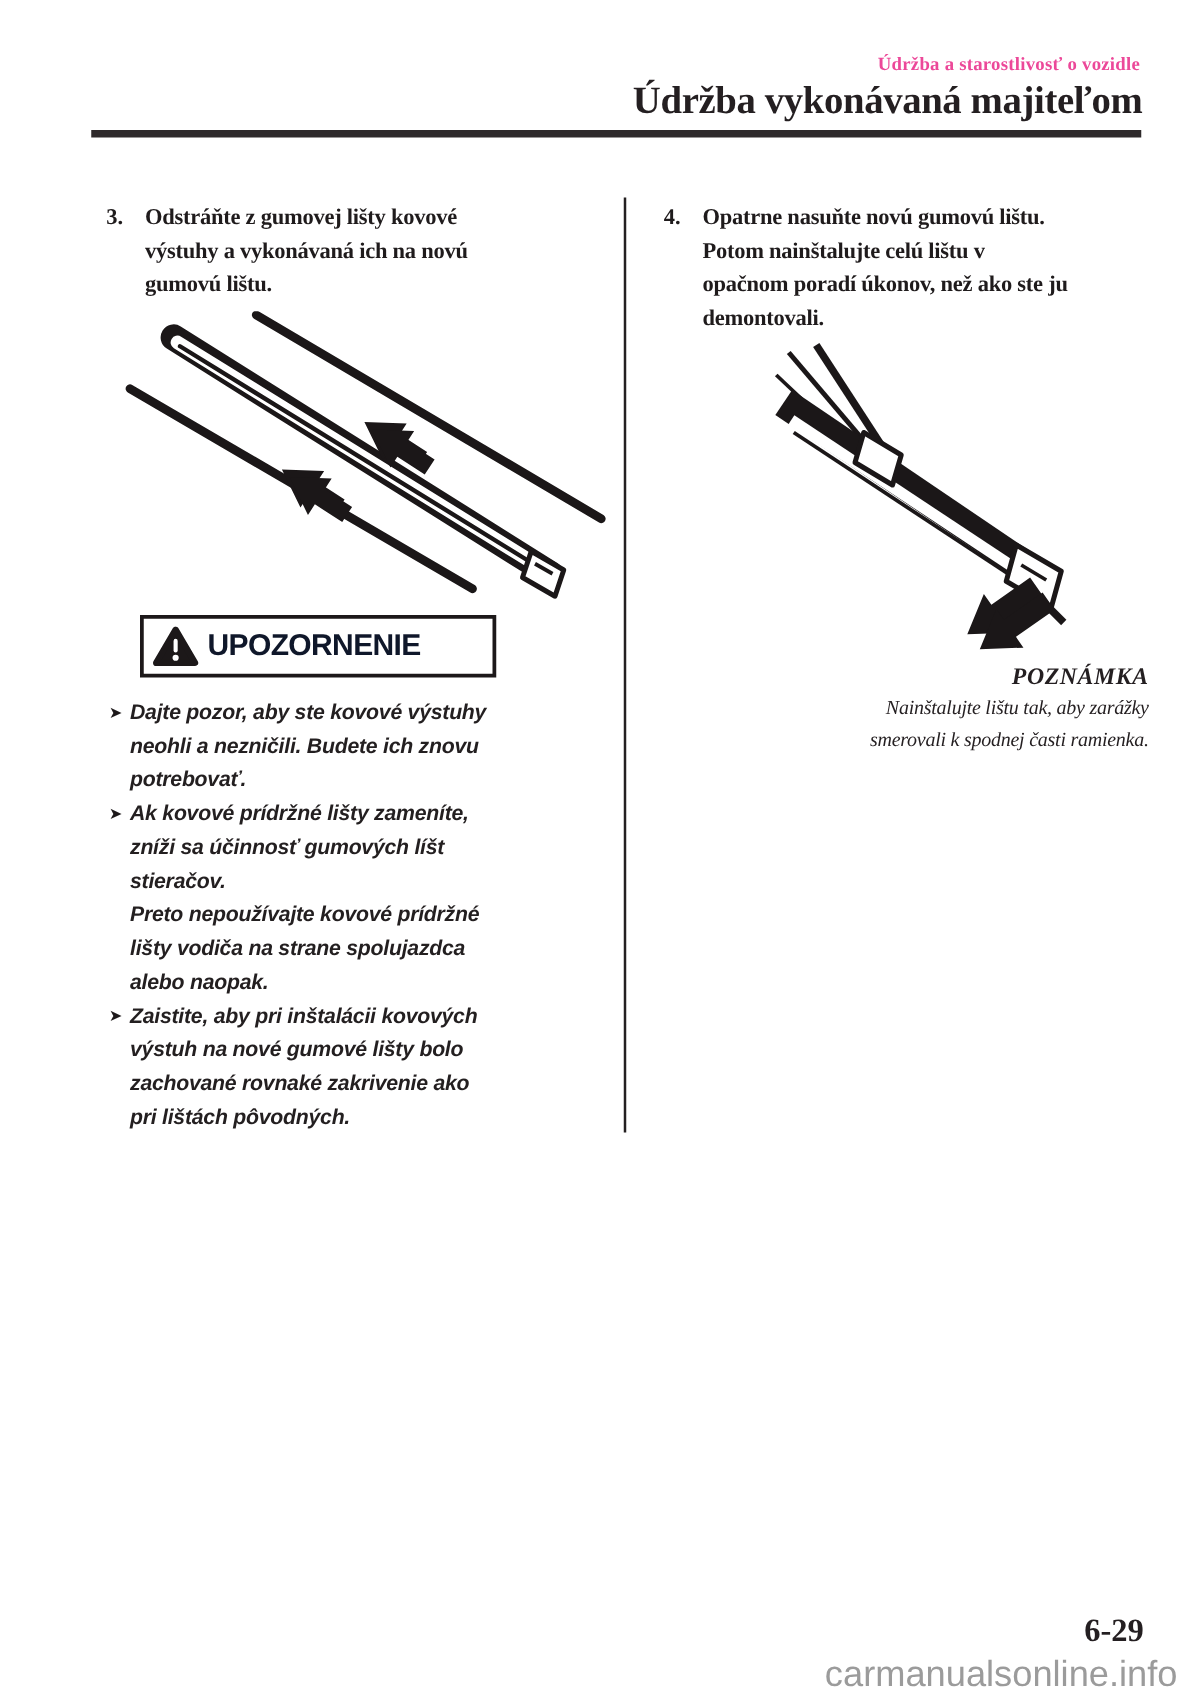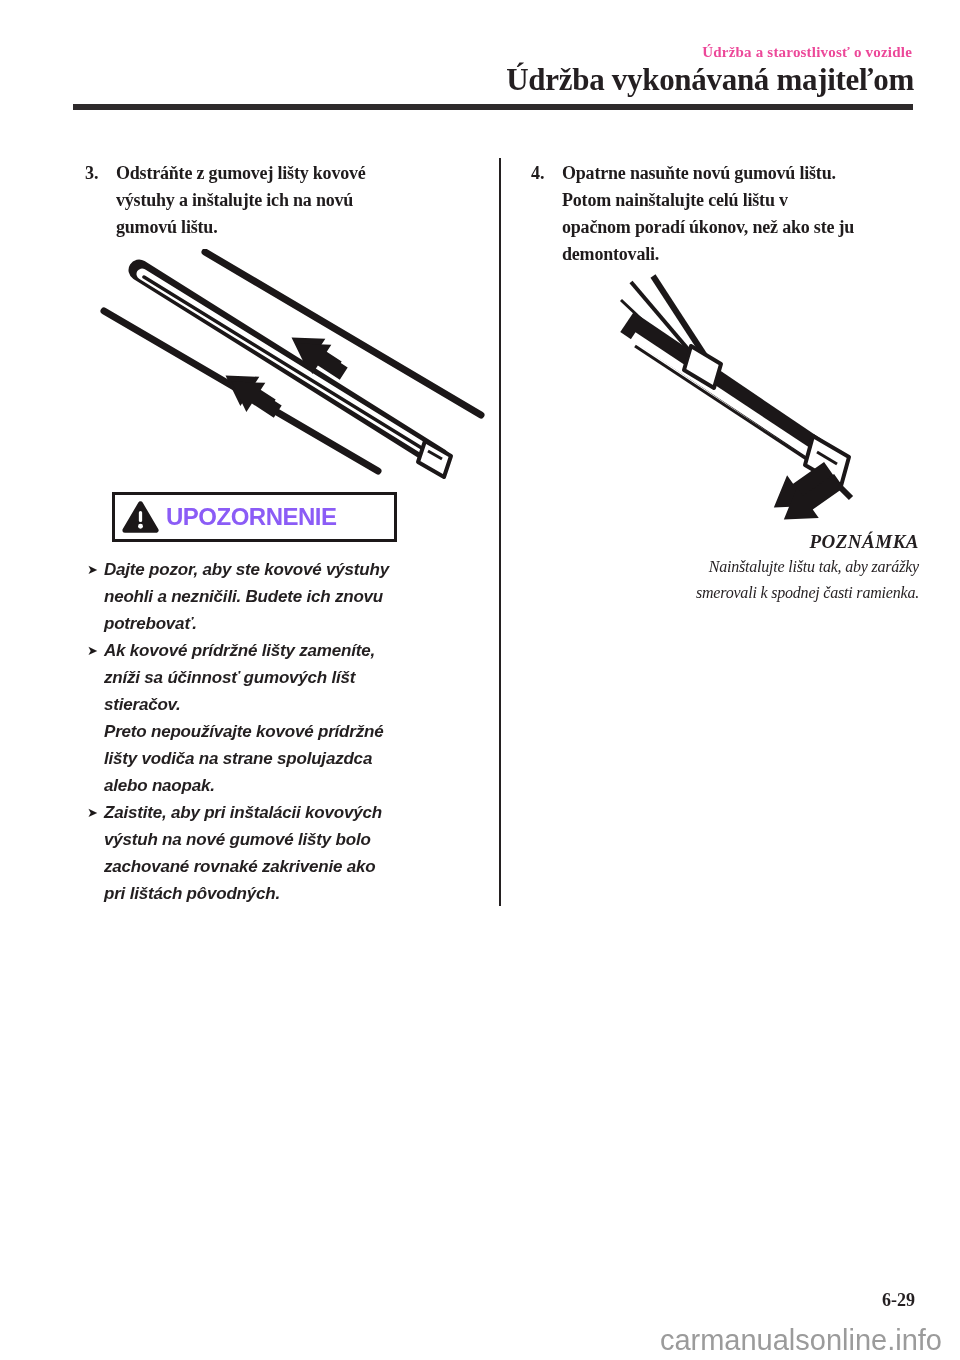--- a/index.html
+++ b/index.html
@@ -51,21 +51,21 @@
   .caution-box{
     margin:9px 0 0 27px;
     width:272px; height:44px;
     border:3px solid #1c1819;
     display:flex; align-items:center;
     padding-left:7px;
   }
   .caution-label{
     font-family:"Liberation Sans", sans-serif;
     font-size:24px; font-weight:bold; letter-spacing:-0.5px;
-    color:#8b5cf6; margin-left:7px; white-space:nowrap;
+    color:#0f172a; margin-left:7px; white-space:nowrap;
   }
   .bullet-list{margin:14px 0 0 2px;}
   .bullet{display:flex; align-items:flex-start; font-family:"Liberation Sans", sans-serif;}
   .bullet-marker{
     flex:0 0 17px; width:17px;
     font-size:13px; line-height:27px; color:#1c1819;
   }
   .bullet-text{
     font-size:17px; font-weight:bold; font-style:italic;
     line-height:27px; white-space:pre-line; letter-spacing:-0.2px;
@@ -77,21 +77,21 @@
     font-size:19px; font-weight:bold; font-style:italic;
     letter-spacing:0.5px; line-height:24px; color:#241f21;
   }
   .note-text{
     font-size:16px; font-style:italic; line-height:26px;
     white-space:pre-line; color:#241f21; letter-spacing:-0.2px;
   }
   
   .page-number{
     position:absolute; top:1290px; right:45px;
-    font-size:18px; font-weight:bold; color:#241f21;
+    font-size:26px; font-weight:bold; color:#241f21;
   }
   .watermark{
     position:absolute; top:1324px; right:18px;
     font-family:"Liberation Sans", sans-serif;
     font-size:29px; color:#9b9b9b; letter-spacing:0px;text-align:center;
   }
   svg line, svg path, svg polygon{vector-effect:non-scaling-stroke;}
 </style>
 </head>
 <body>
@@ -102,21 +102,21 @@
   <div class="page-title">Údržba vykonávaná majiteľom</div>
   <div class="header-rule"></div>
 
   <div class="col-divider"></div>
 
   <div class="col col-left">
 
     <div class="step">
       <div class="step-number">3.</div>
       <div class="step-text">Odstráňte z gumovej lišty kovové
-výstuhy a inštalujte ich na novú
+výstuhy a vykonávaná ich na novú
 gumovú lištu.</div>
     </div>
 
     <svg class="illu-left" width="392" height="234" viewBox="0 0 392 234">
 
       <line x1="110" y1="3" x2="386" y2="166" stroke="#1b1718" stroke-width="7" stroke-linecap="round"></line>
 
       <line x1="44" y1="21" x2="345" y2="210" stroke="#1b1718" stroke-width="21" stroke-linecap="round"></line>
       <line x1="47" y1="25" x2="341" y2="207" stroke="#ffffff" stroke-width="11" stroke-linecap="round"></line>
       <line x1="49" y1="28" x2="338" y2="206" stroke="#1b1718" stroke-width="3.5" stroke-linecap="round"></line>

